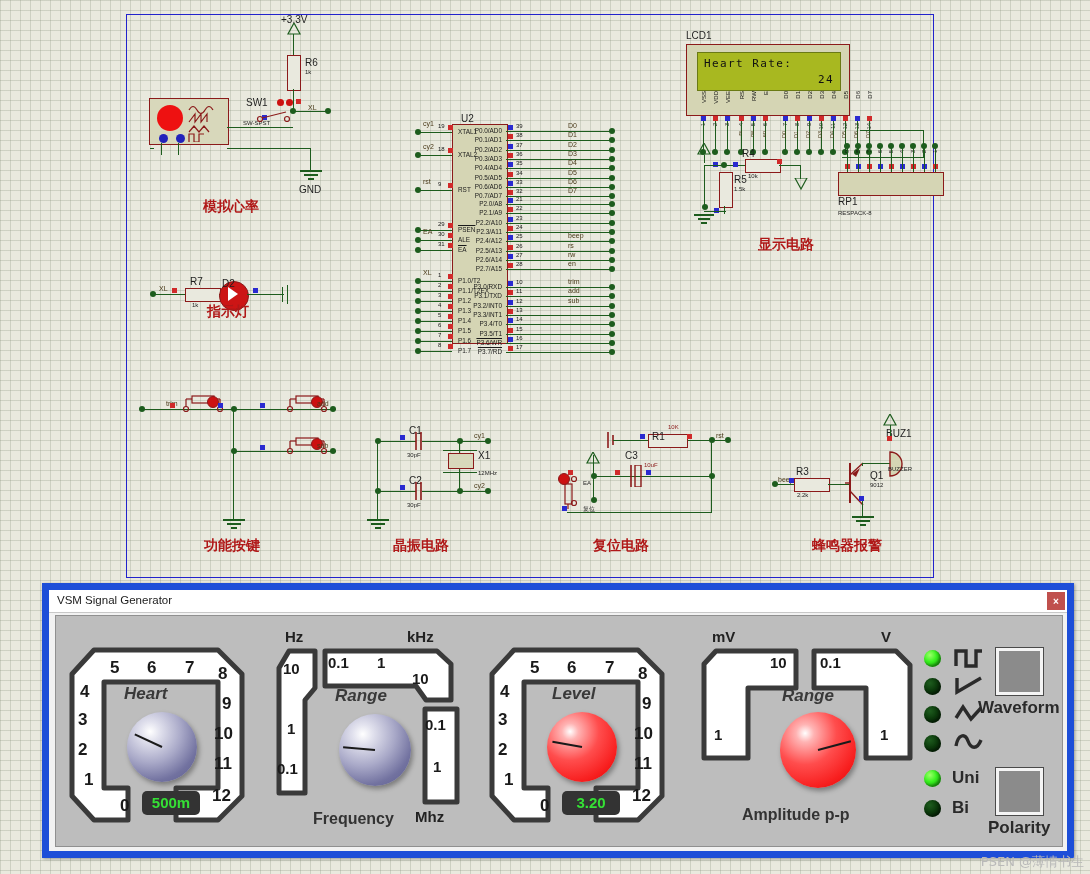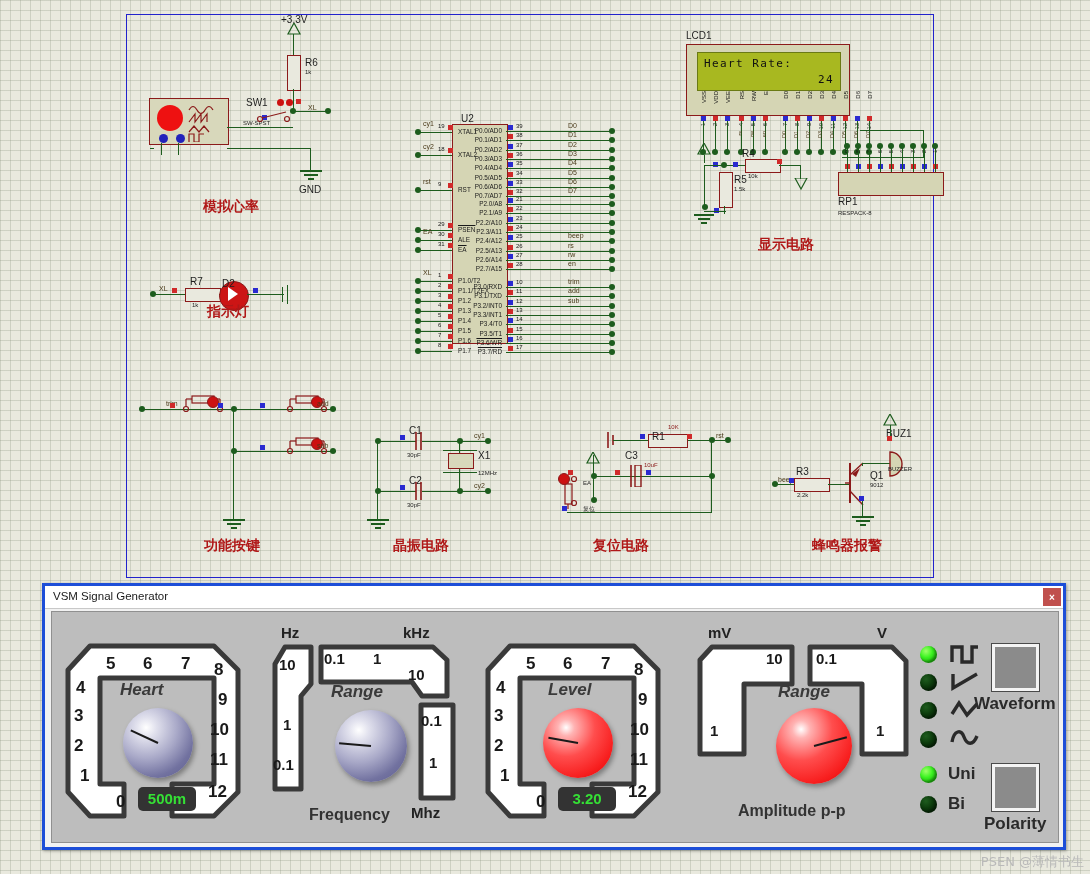--- a/index.html
+++ b/index.html
@@ -53,21 +53,21 @@
   #lcdscreen{position:absolute;left:10px;top:7px;width:142px;height:37px;
        background:#a8b820;border:1px solid #6a7a14;}
   .lcdtext{position:absolute;font-family:"DejaVu Sans Mono",monospace;
        font-size:11px;color:#111;letter-spacing:1.4px;}
   
   #rp1{position:absolute;left:838px;top:172px;width:104px;height:22px;
        border:1.4px solid #8b1a1a;background:#d5d5b4;}
   
   #vsm{
     position:absolute;left:42px;top:583px;width:1018px;height:261px;
-    background:#f2f2f2;border:3px solid #1d4ed8;
+    background:#f2f2f2;border:7px solid #1d4ed8;
     box-shadow:1px 1px 3px rgba(0,0,0,.35);
   }
   #vsm-title{
     position:absolute;left:0;top:0;width:1018px;height:22px;background:#fff;
     border-bottom:1px solid #c8c8c8;
   }
   #vsm-title .t{position:absolute;left:8px;top:4px;font-size:11.5px;color:#1a1a1a;}
   #vsm-close{
     position:absolute;right:2px;top:2px;width:18px;height:18px;background:#c0504d;
     color:#fff;font-size:10px;font-weight:bold;text-align:center;line-height:18px;

